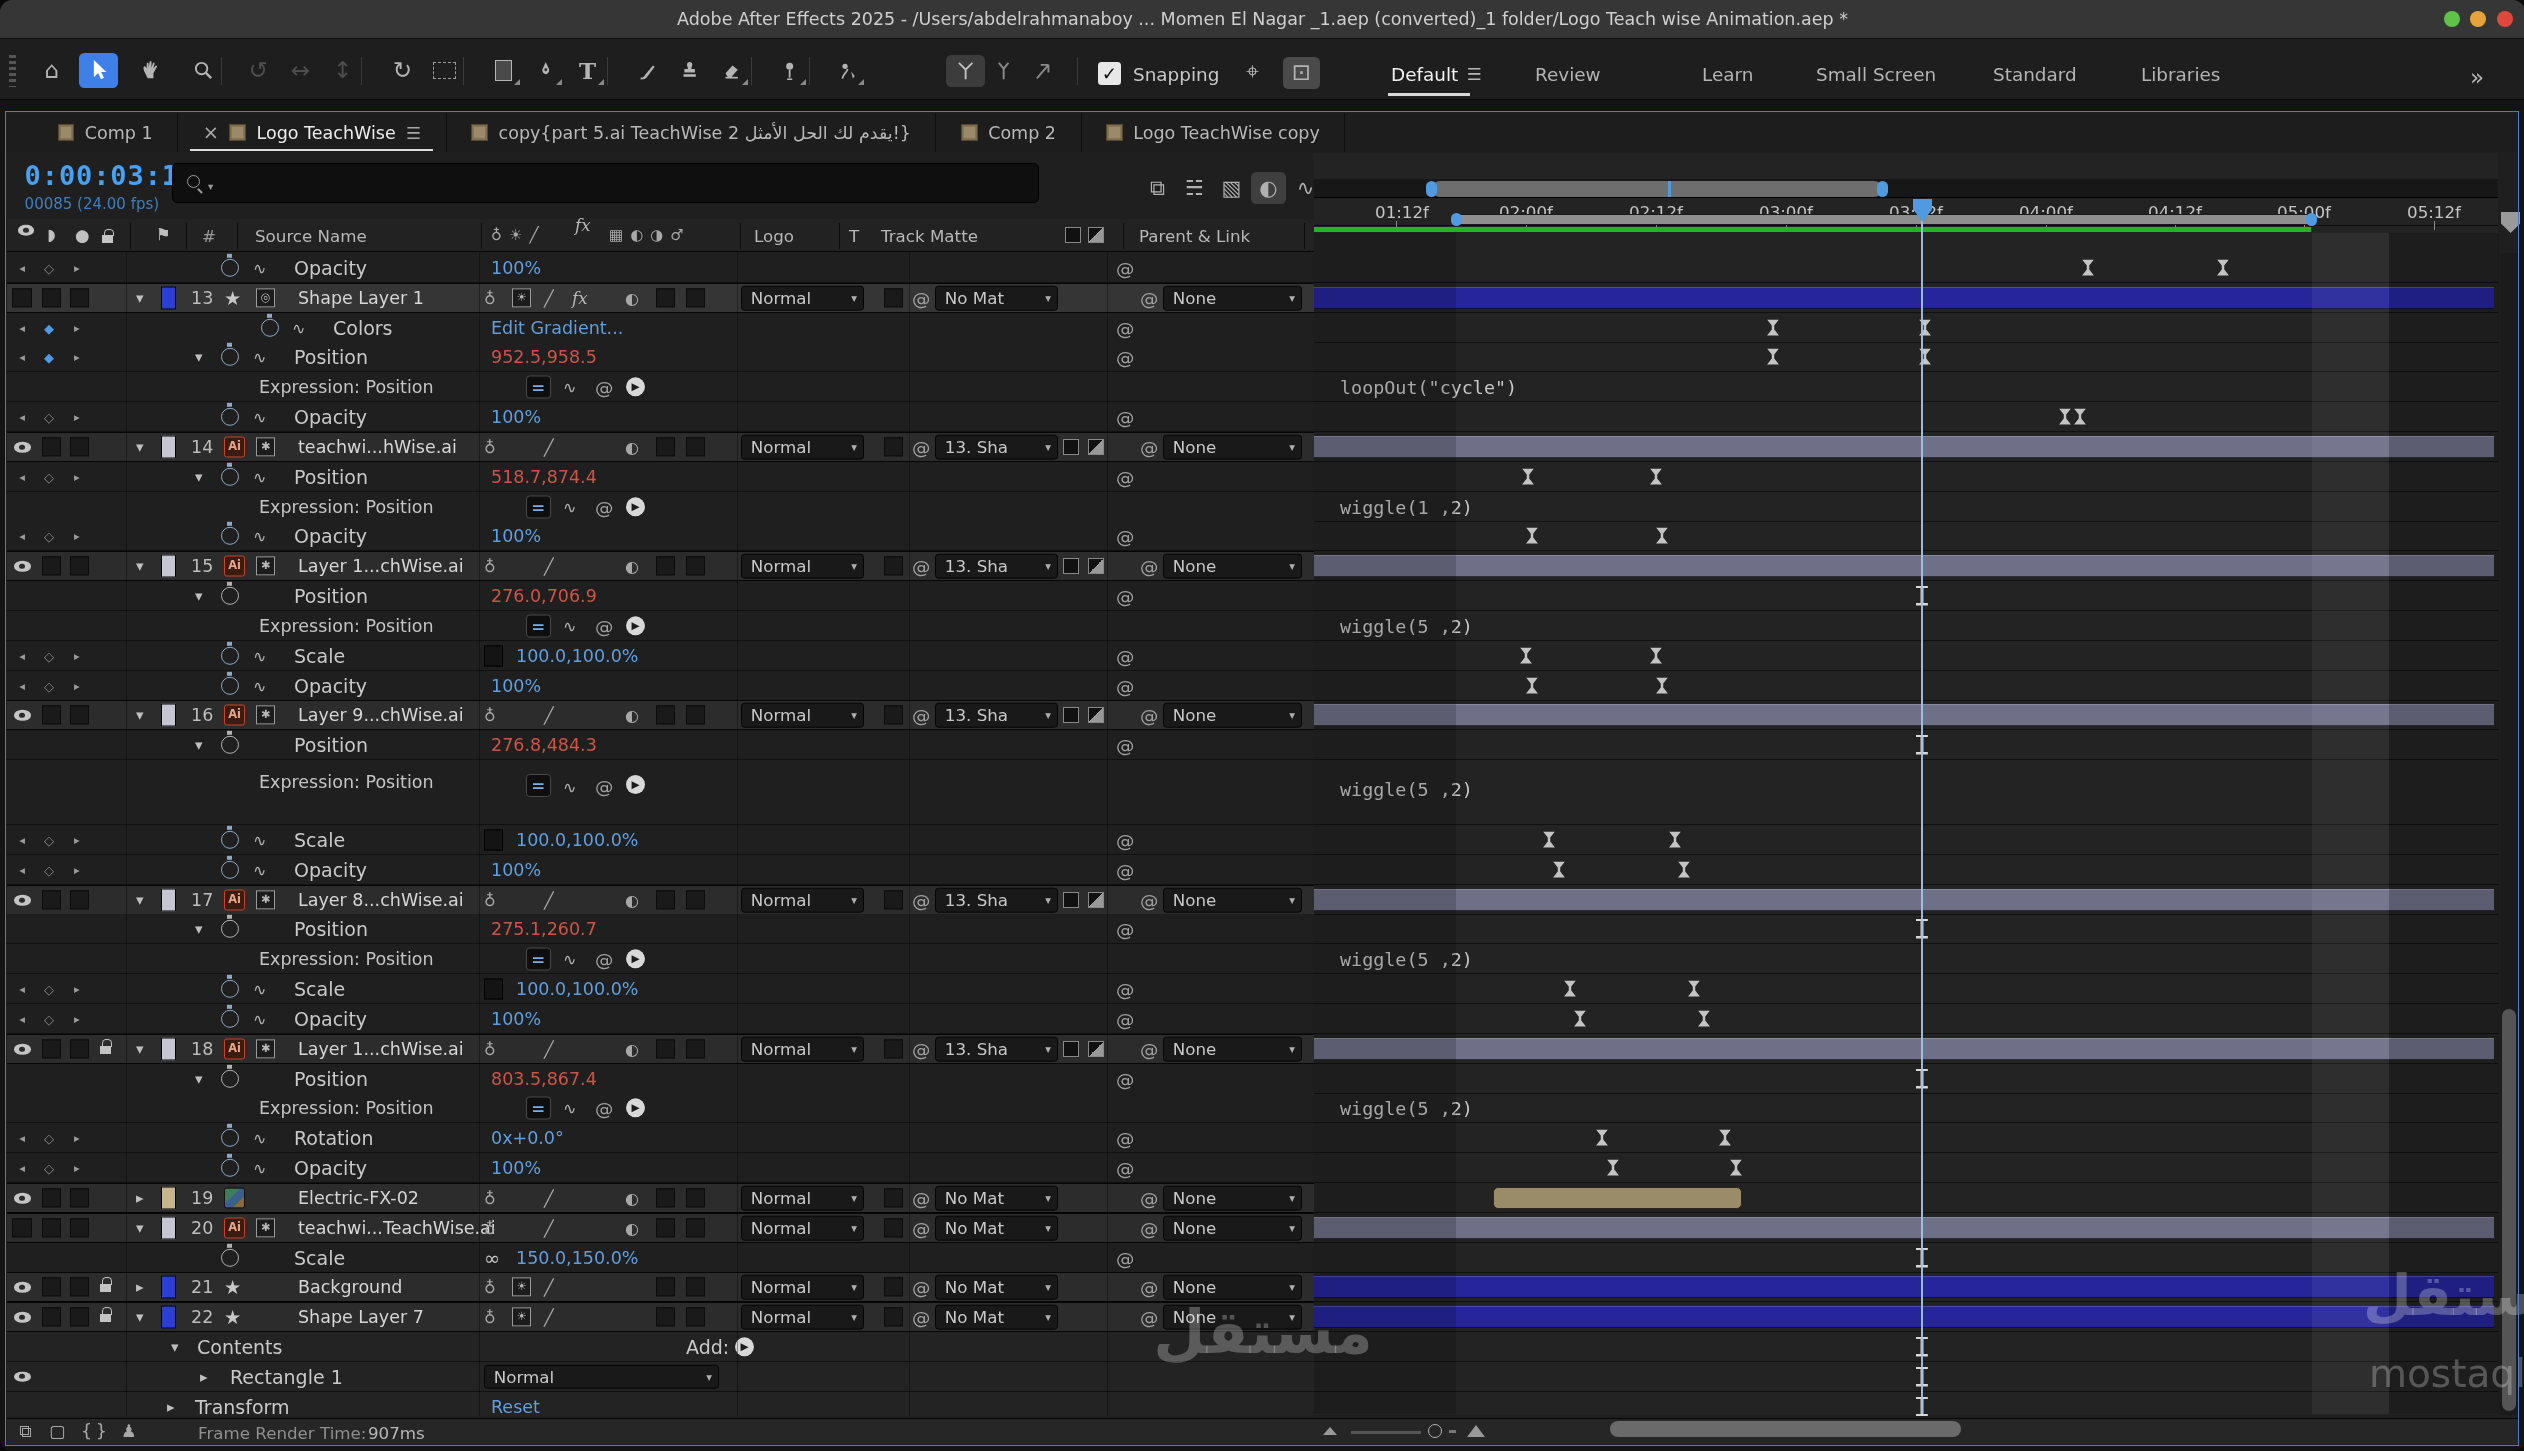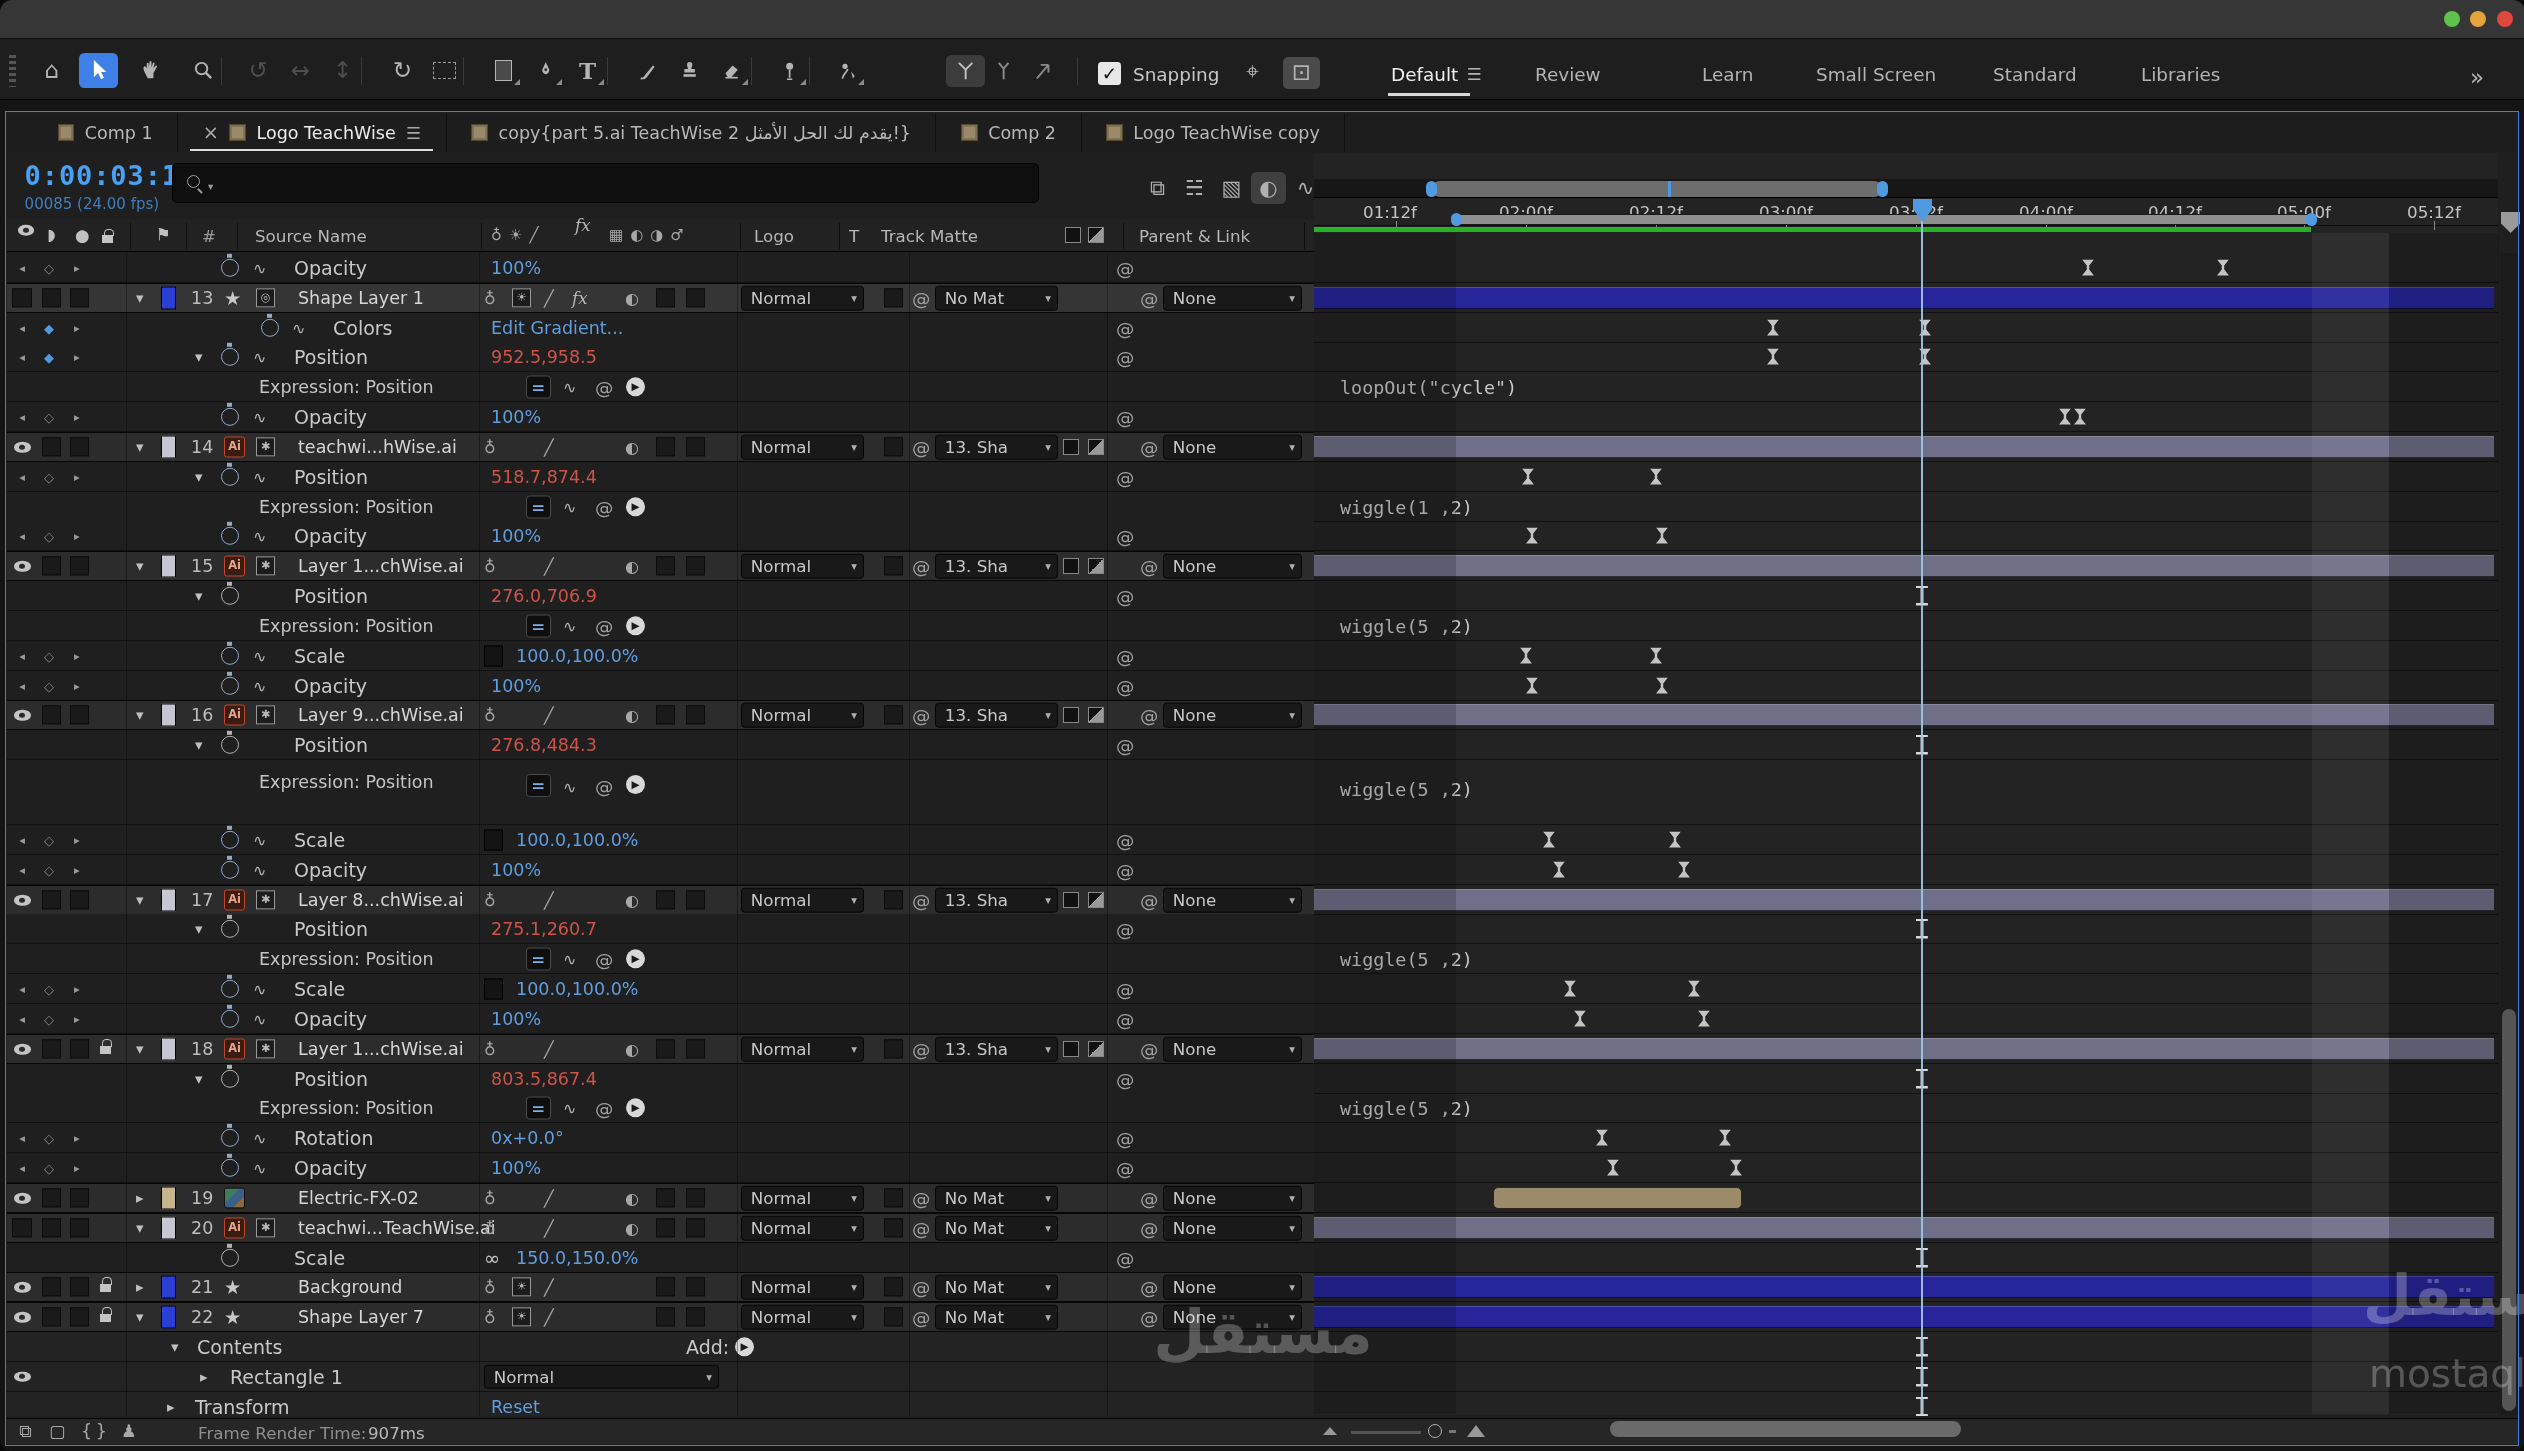--- a/index.html
+++ b/index.html
@@ -150,20 +150,21 @@
   .hand { width:21px; height:23px; }
   .camico { width:23px; height:17.5px; border:1.8px dashed #9a9a9a; }
   .rectico { width:17.5px; height:21px; border:1.8px solid #b4b4b4; background:#4a4a4a; }
 </style>
 </head>
 <body>
 
 <div id="app">
 
   <div class="abs" id="titlebar">
+    <div class="abs" id="title">Adobe After Effects 2025 - /Users/abdelrahmanaboy ... Momen El Nagar  _1.aep (converted)_1 folder/Logo Teach wise Animation.aep *</div>
     <div class="abs tl-dot" style="left: 2444px; background: rgb(95, 194, 74);"></div>
     <div class="abs tl-dot" style="left: 2470px; background: rgb(229, 164, 59);"></div>
     <div class="abs tl-dot" style="left: 2497px; background: rgb(224, 72, 62);"></div>
   </div>
 
   <div class="abs" id="toolbar">
     <div class="abs" id="grip"></div>
     <div id="toolslot"></div>
     <div class="abs axisbtn on" style="left:946px;">
         <svg width="19.3" height="19.3" viewBox="0 0 20 20">
@@ -318,21 +319,21 @@
   <div class="abs hdrico" style="left:1288px;">∿</div>
 
   <div class="abs" id="tl-bg"></div>
   <div class="abs" id="navtrack"></div>
   <div class="abs" id="navthumb">
       <div style="position: absolute; left: 236px; top: 0px; width: 2.6px; height: 16px; background: rgb(79, 154, 224);"></div>
     </div>
   <div class="abs navcap" style="left:1426px;"></div>
   <div class="abs navcap" style="left:1877px;"></div>
   <div class="abs" id="ruler">
-      <span class="rlabel" style="left: 76px;">01:12f</span>
+      <span class="rlabel" style="left: 88px;">01:12f</span>
       <span class="rtick" style="left: 82px;"></span>
       <span class="rlabel" style="left: 212px;">02:00f</span>
       <span class="rtick" style="left: 212px;"></span>
       <span class="rlabel" style="left: 342px;">02:12f</span>
       <span class="rtick" style="left: 342px;"></span>
       <span class="rlabel" style="left: 472px;">03:00f</span>
       <span class="rtick" style="left: 472px;"></span>
       <span class="rlabel" style="left: 602px;">03:12f</span>
       <span class="rtick" style="left: 602px;"></span>
       <span class="rlabel" style="left: 732px;">04:00f</span>

